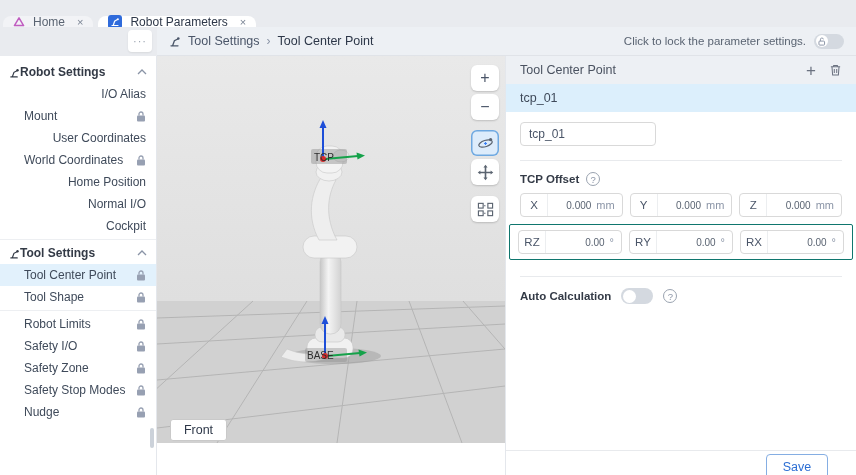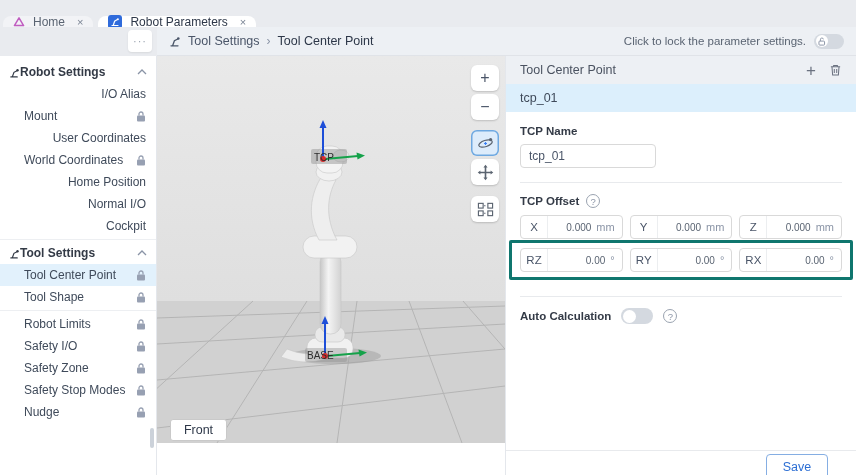--- a/index.html
+++ b/index.html
@@ -56,21 +56,21 @@
   .tcp-row { height:28px; background:#dceffc; display:flex; align-items:center; padding:0 14px; font-size:12.5px; color:#3f4a5a; }
   .panel-body { padding:10px 14px 0; }
   .field-label { font-size:11.5px; font-weight:bold; color:#333a46; margin:3px 0 7px; display:flex; align-items:center; gap:7px; }
   .text-input { width:136px; height:24px; border:1px solid #d9d9d9; border-radius:4px; font-size:12px; color:#4a5568; padding:0 8px; font-family:"Liberation Sans",sans-serif; }
   .panel-divider { border:none; border-top:1px solid #e8eaed; margin:14px 0 11px; }
   .num-row { display:flex; gap:7px; }
   .num-field { flex:1; height:24px; border:1px solid #d9d9d9; border-radius:4px; display:flex; align-items:center; background:#fff; overflow:hidden; }
   .num-field .axis { width:27px; text-align:center; font-size:11.5px; color:#4a5568; border-right:1px solid #eceef0; align-self:stretch; display:flex; align-items:center; justify-content:center; }
   .num-field .val { flex:1; text-align:right; font-size:10px; color:#5a6472; padding-right:2px; }
   .num-field .unit { font-size:11px; color:#8a94a6; padding-right:7px; margin-left:3px; }
-  .red-box { margin:1px -11px 0; border:3px solid #0f766e; border-radius:2px; padding:5px 8px; }
+  .red-box { margin:7px -11px 0; border:1px solid #0f766e; border-radius:2px; padding:5px 8px; }
   .help { width:14px; height:14px; border-radius:50%; border:1px solid #9aa3b0; color:#8a94a6; font-size:9.5px; display:inline-flex; align-items:center; justify-content:center; font-weight:normal; }
   .autocalc-row { display:flex; align-items:center; gap:10px; }
   .autocalc-row .toggle { width:32px; height:16px; }
   .autocalc-row .toggle .knob { width:13px; height:13px; }
   .panel-footer { position:absolute; left:0; right:0; bottom:0; height:25px; border-top:1px solid #e8eaed; background:#fff; }
   .save-btn { position:absolute; right:28px; top:3px; width:62px; height:26px; background:#fff; border:1px solid #85aee3; border-radius:4px; color:#2d6fd4; font-size:12.5px; font-family:"Liberation Sans",sans-serif; }
 </style>
 </head>
 <body>
 
@@ -378,21 +378,20 @@
             </span>
         </button>
       </span>
     </div>
 
     <div class="tcp-row">
       <span>tcp_01</span>
     </div>
 
     <div class="panel-body">
-      <div class="field-label">TCP Name</div>
       <input class="text-input" type="text" readonly="" value="tcp_01" style="">
 
       <hr class="panel-divider">
 
       <div class="field-label">
         <span>TCP Offset</span>
         <span class="help">?</span>
       </div>
 
       <div class="num-row">

